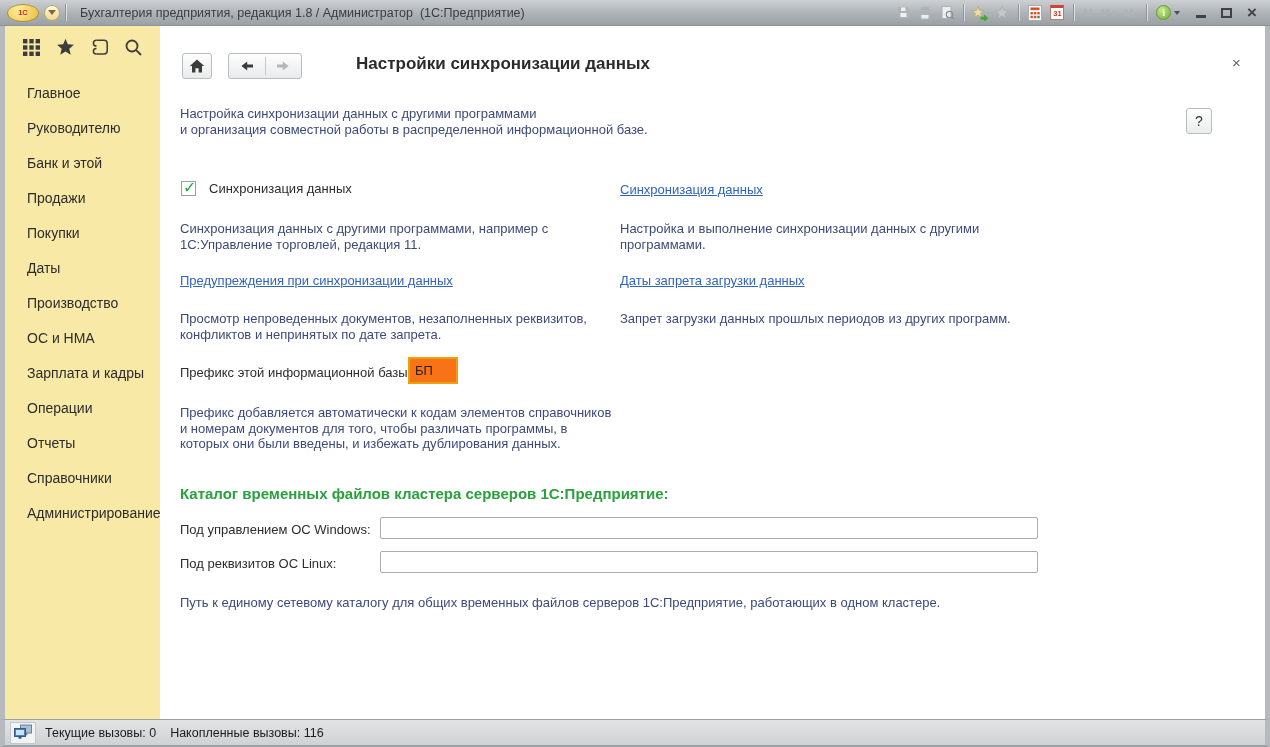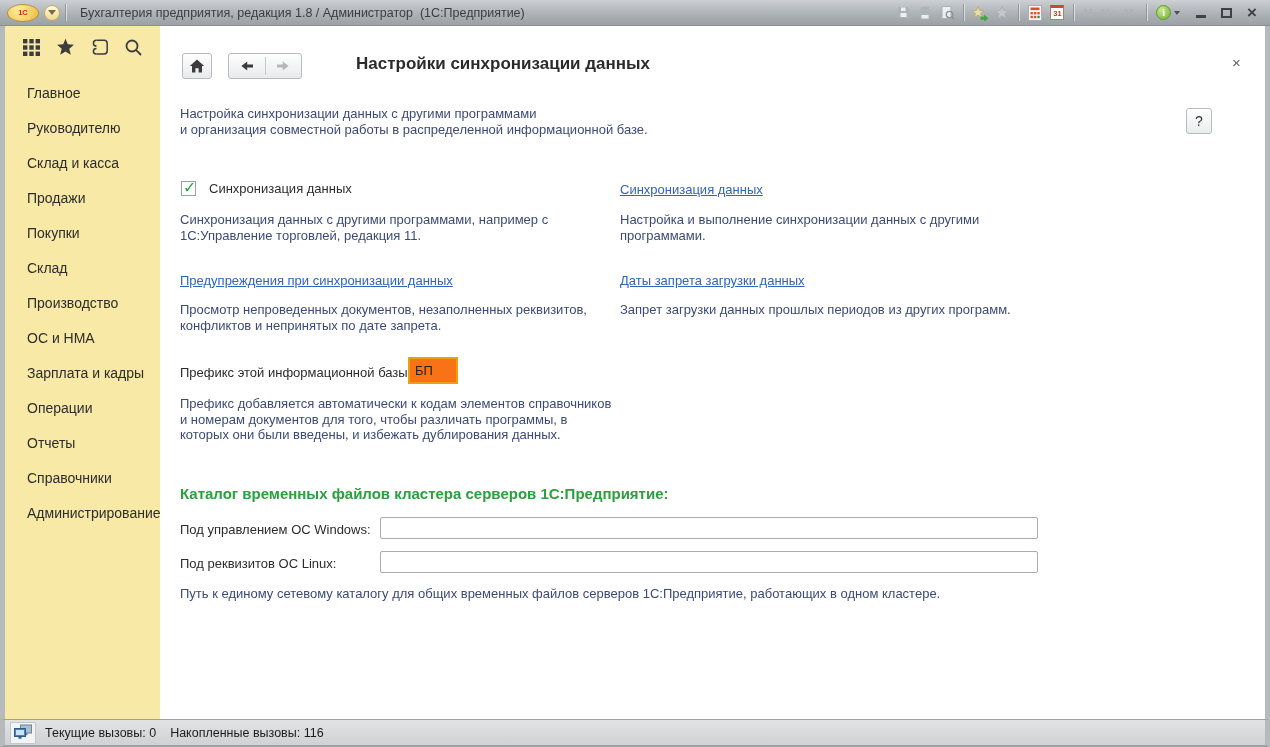--- a/index.html
+++ b/index.html
@@ -54,21 +54,21 @@
   .intro { left:20px; top:80px; color:#3c4a78; line-height:15.5px; white-space:pre-line; }
   .help-btn { left:1026px; top:82px; width:26px; height:26px; border:1px solid #b9bcbf; border-radius:3px;
     background:linear-gradient(#ffffff,#ebecee); font-size:14px; color:#333; display:flex; align-items:center; justify-content:center; cursor:pointer; }
 
   .checkbox-row { left:21px; top:155px; display:flex; align-items:center; }
   .checkbox { width:15px; height:15px; border:1px solid #9aa0a5; background:#fff; position:relative; cursor:pointer; flex:0 0 15px; }
   .checkbox .check { position:absolute; left:1px; top:-4px; color:#1ea73c; font-size:16px; font-weight:bold; }
   .cb-label { margin-left:13px; color:#2c2c2c; cursor:pointer; }
 
   .link { color:#3064bd; text-decoration:underline; cursor:pointer; font-size:13px; white-space:nowrap; }
-  .hint { color:#3c4a78; line-height:15.5px; white-space:pre-line; }
+  .hint { color:#3c4a78; line-height:15.5px; white-space:pre-line;margin-top:9px; }
 
   .prefix-label { left:20px; top:339px; color:#2c2c2c; }
   .prefix-input { left:248px; top:331px; width:50px; height:27px; border:2px solid #e8a20d; background:#f97316;
     font:13px "Liberation Sans",sans-serif; padding:0 5px; color:#222; outline:none; }
   .section-header { left:20px; top:459px; font-size:15px; font-weight:bold; color:#2aa03f; }
   .field-label { color:#2c2c2c; }
   .path-input { width:658px; height:22px; border:1px solid #a9adb1; border-radius:2px; background:#fff;
     font:13px "Liberation Sans",sans-serif; padding:0 5px; outline:none; }
 
   
@@ -195,24 +195,24 @@
         <div class="side-icon">
           <svg width="19" height="19" viewBox="0 0 19 19">
               <circle cx="8" cy="8" r="5.5" fill="none" stroke="#3c3c3c" stroke-width="1.8"></circle>
               <line x1="12.2" y1="12.2" x2="17" y2="17" stroke="#3c3c3c" stroke-width="1.8"></line>
             </svg>
         </div>
       </div>
       <ul class="side-menu">
           <li class="side-item">Главное</li>
           <li class="side-item">Руководителю</li>
-          <li class="side-item">Склад и касса</li>
+          <li class="side-item">Банк и этой</li>
           <li class="side-item">Продажи</li>
           <li class="side-item">Покупки</li>
-          <li class="side-item">Склад</li>
+          <li class="side-item">Даты</li>
           <li class="side-item">Производство</li>
           <li class="side-item">ОС и НМА</li>
           <li class="side-item">Зарплата и кадры</li>
           <li class="side-item">Операции</li>
           <li class="side-item">Отчеты</li>
           <li class="side-item">Справочники</li>
           <li class="side-item">Администрирование</li>
         </ul>
     </div>
 

